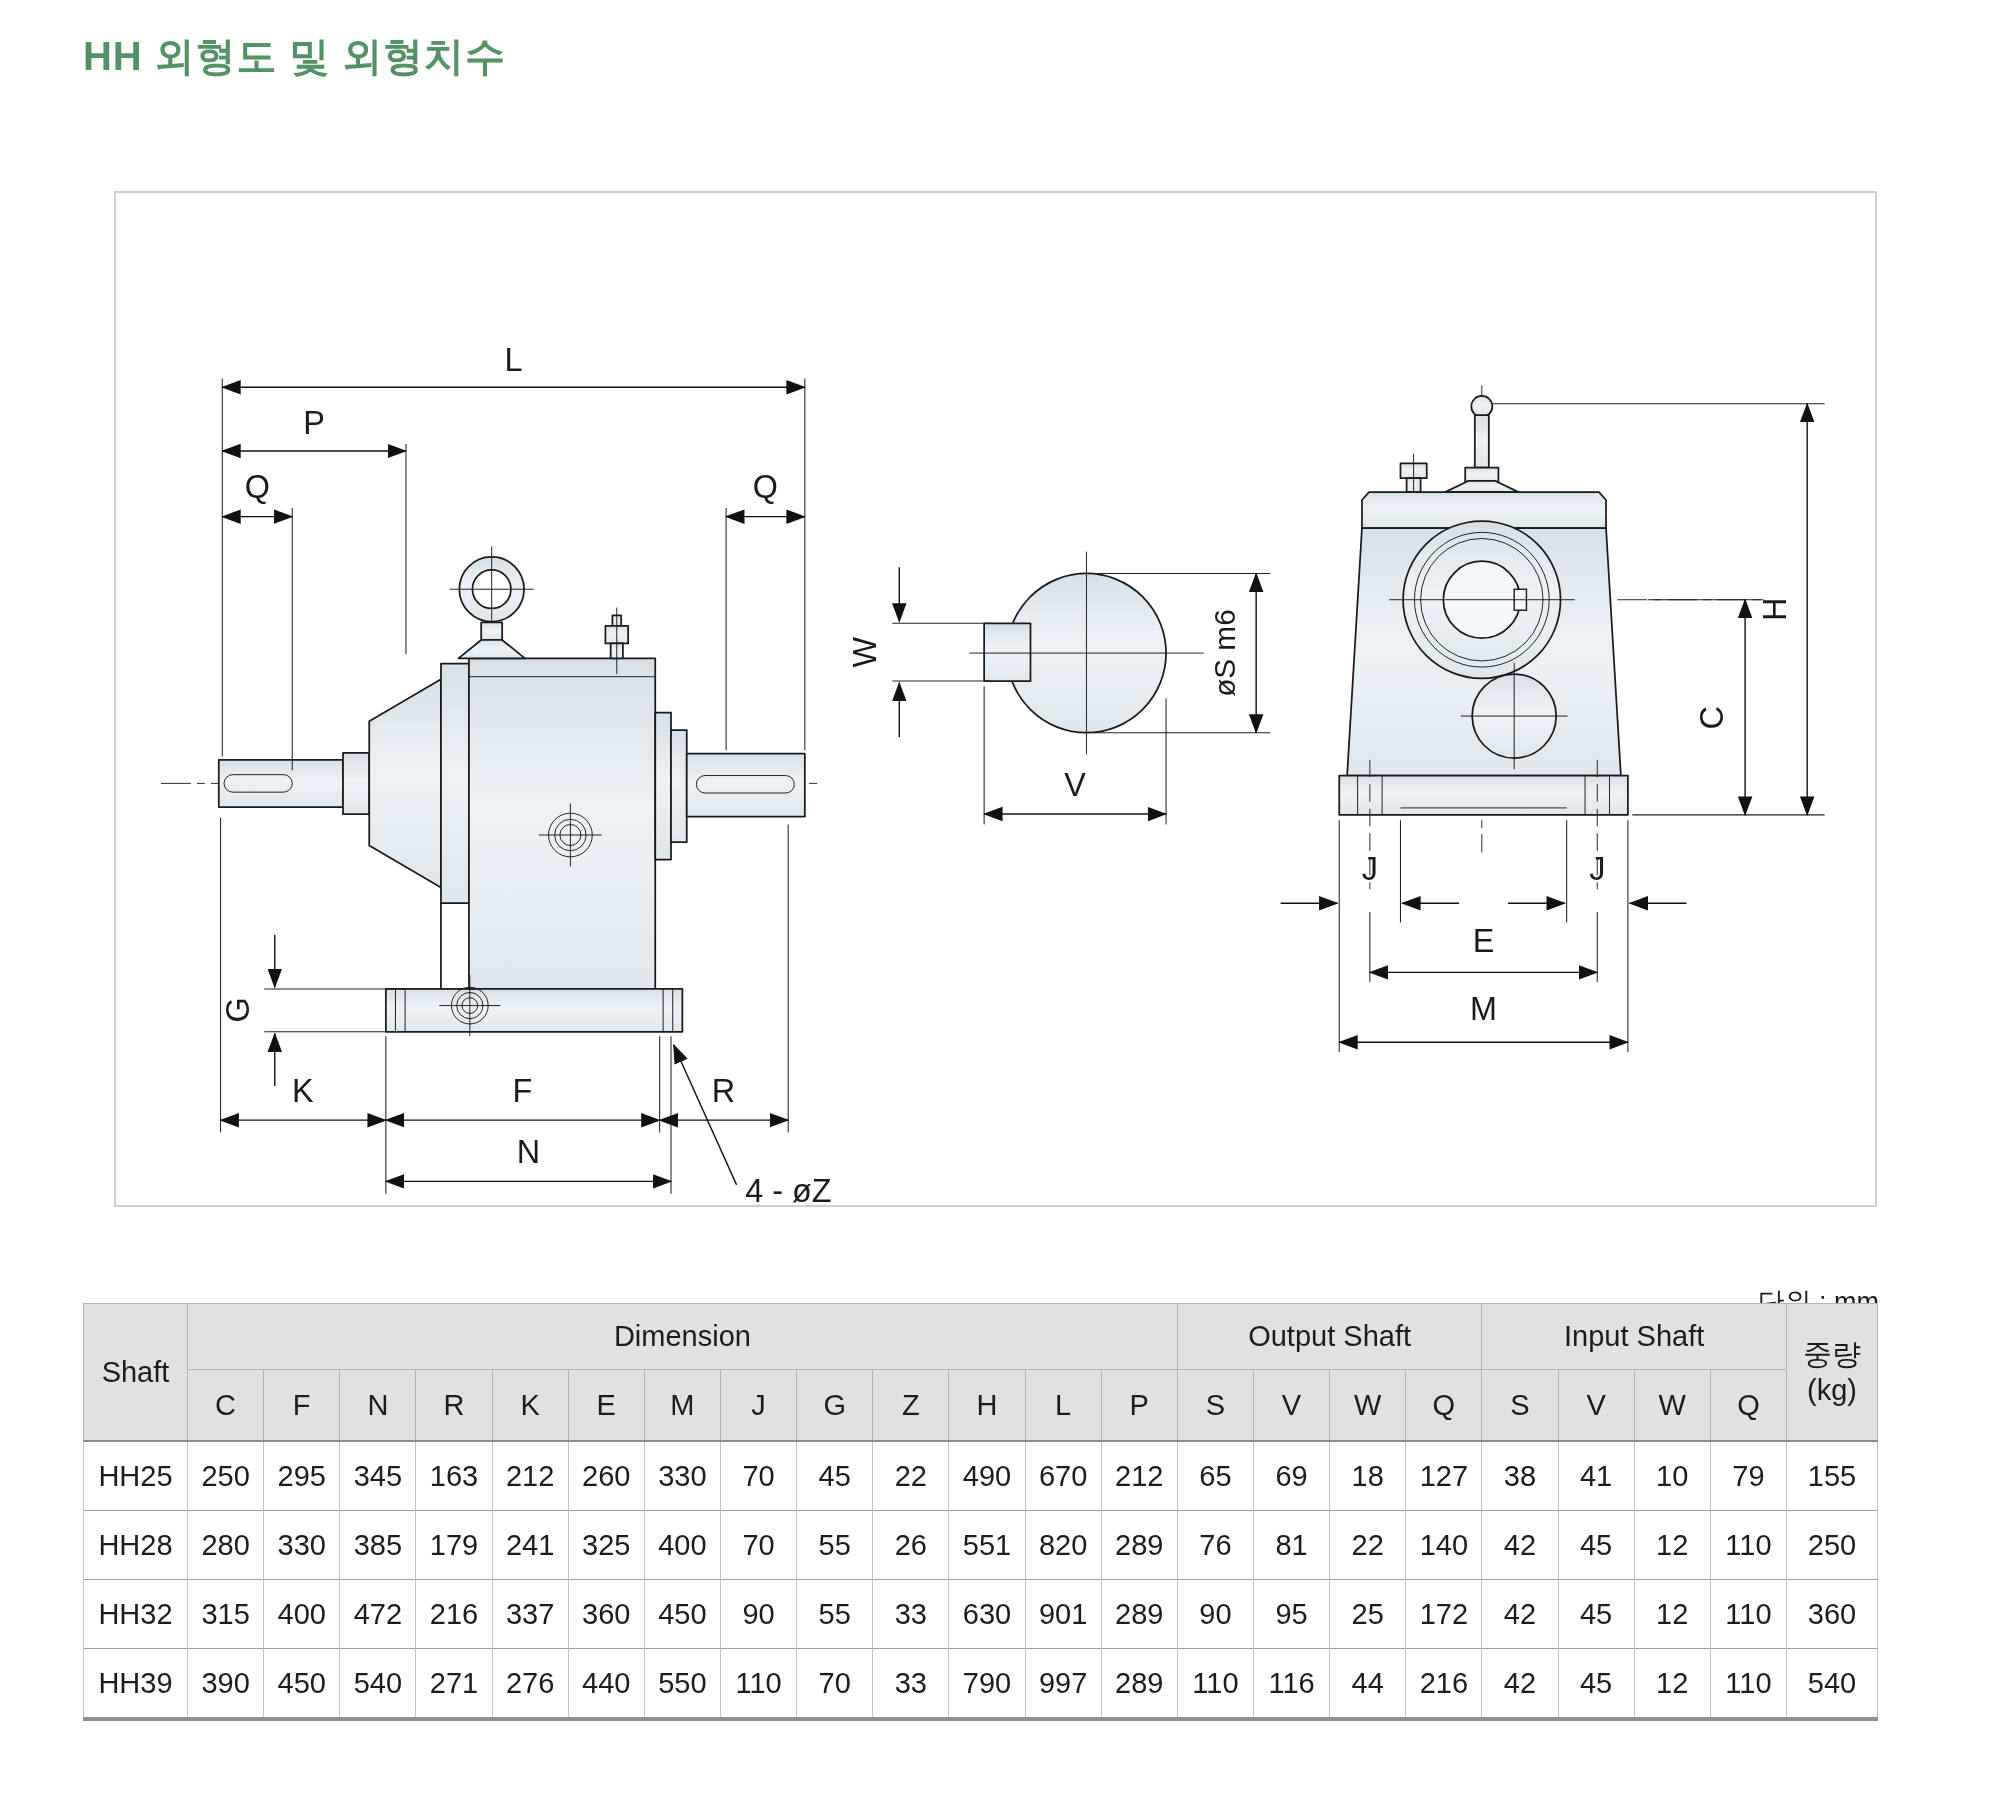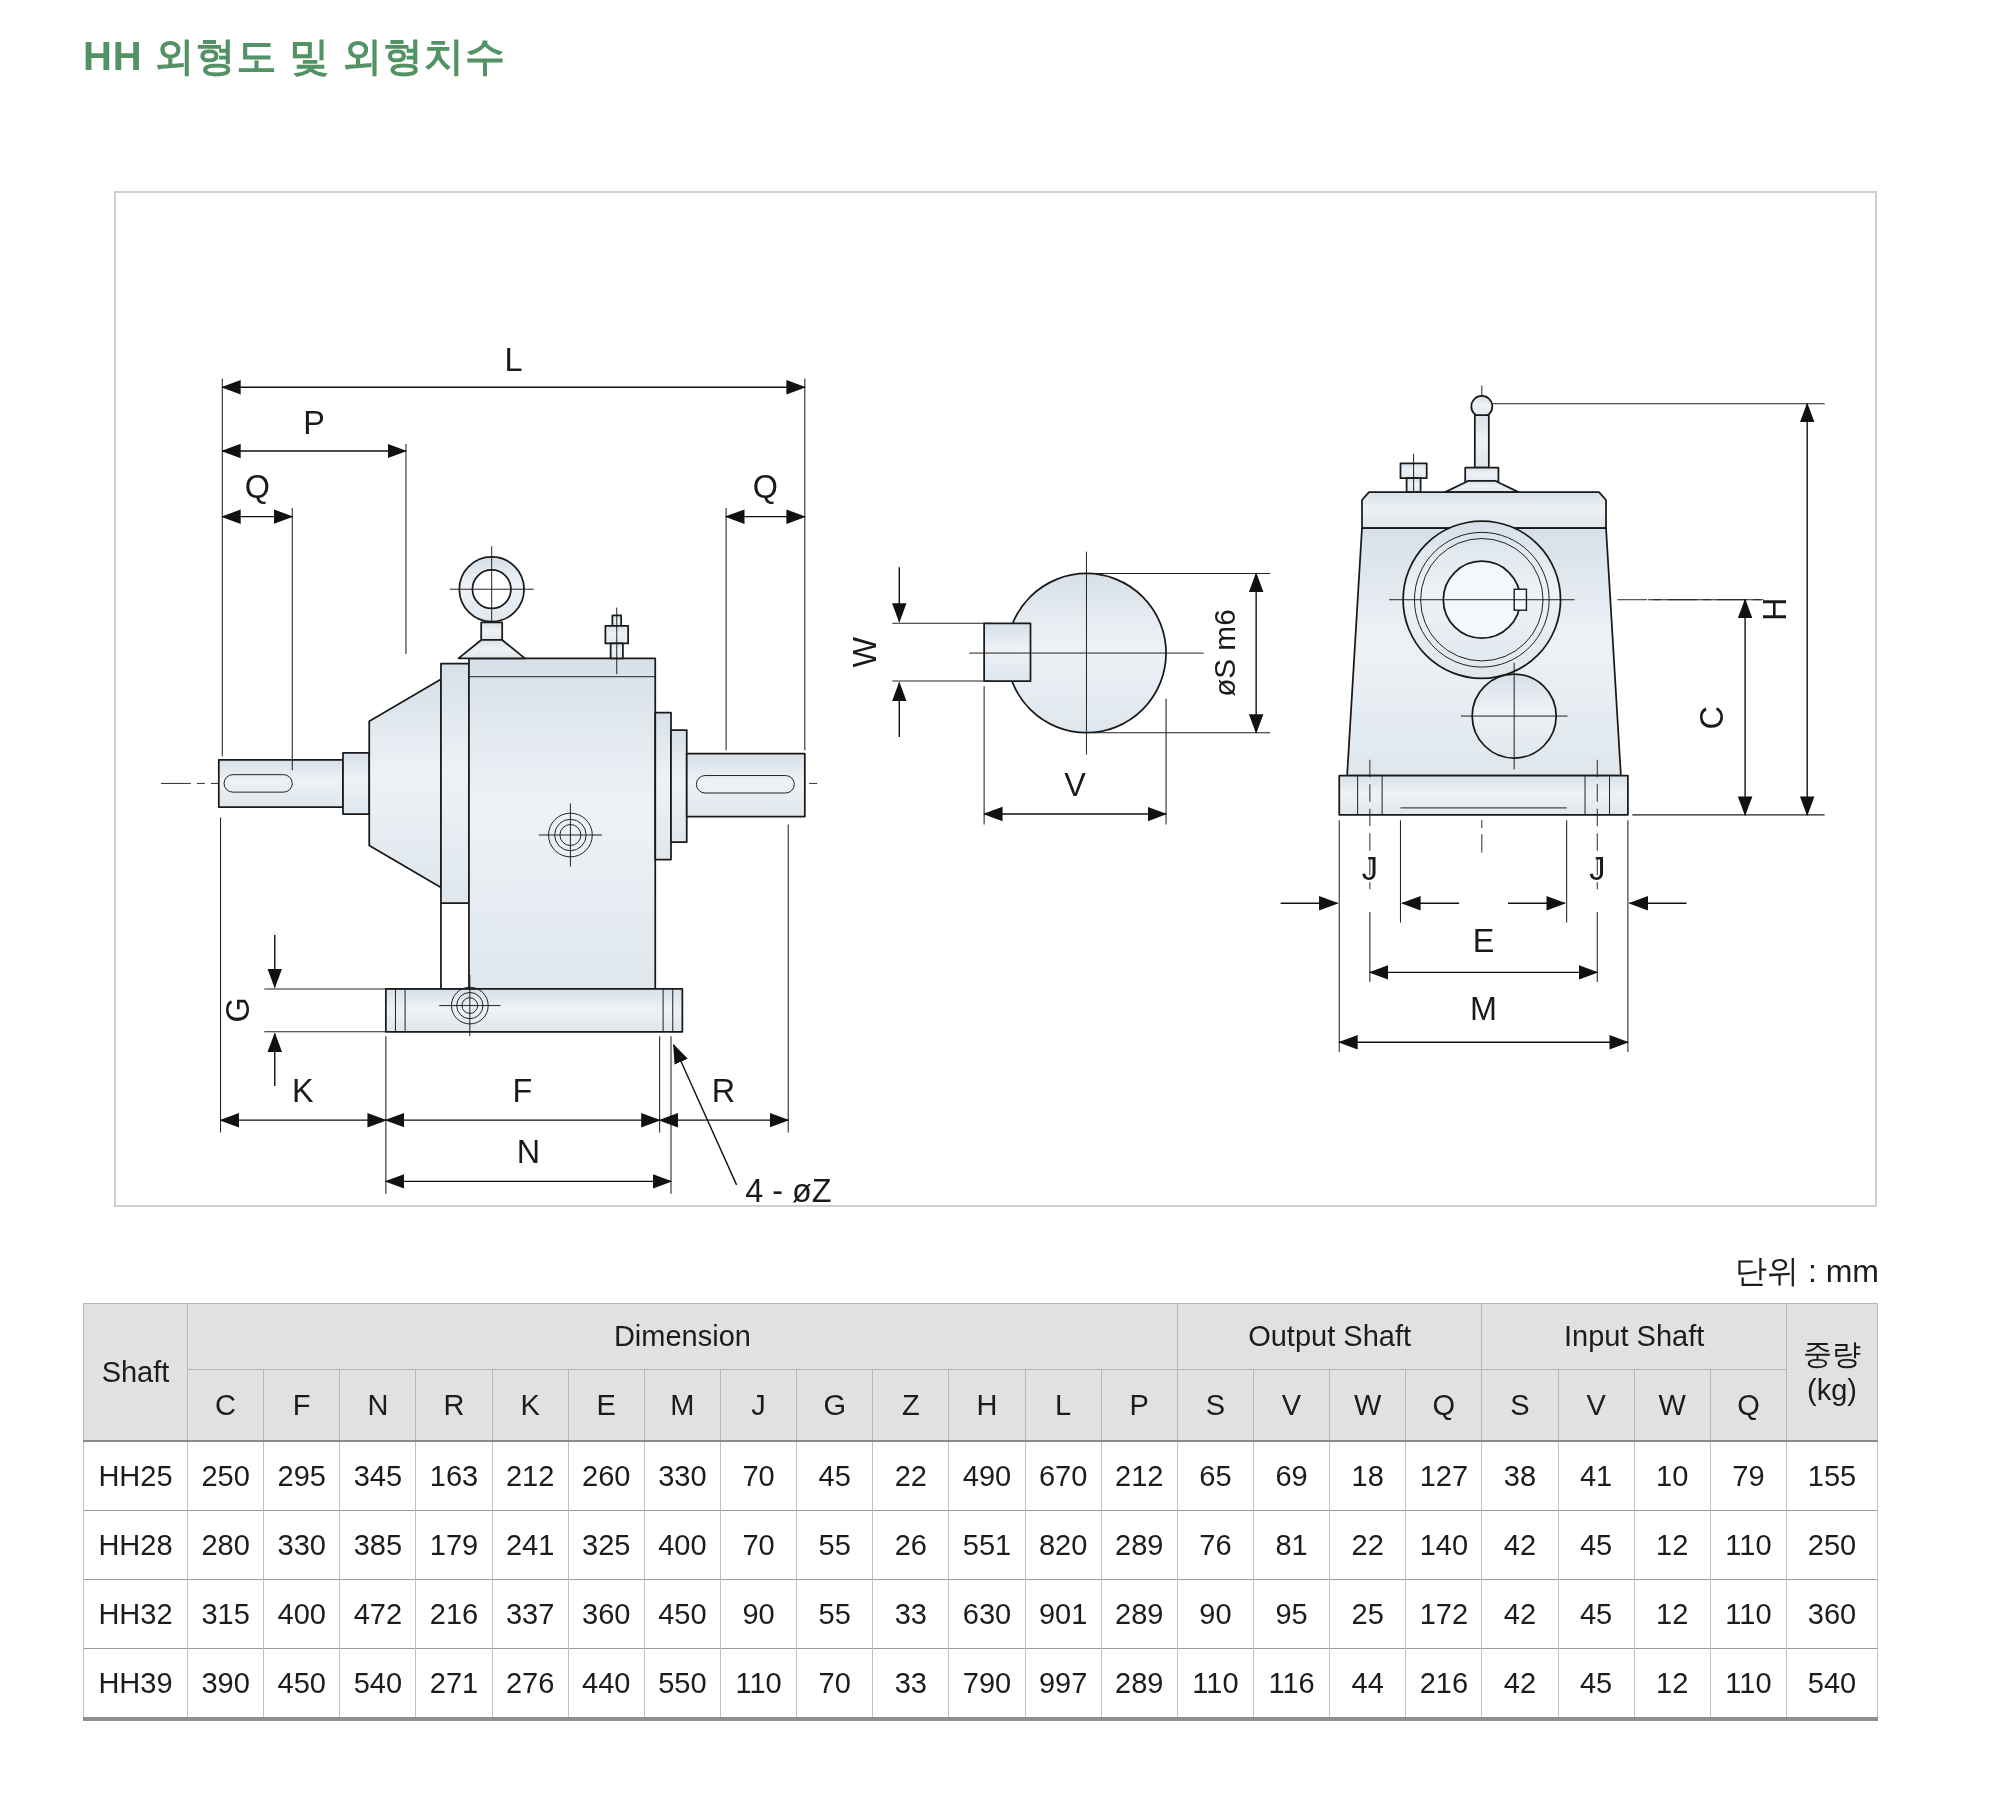--- a/index.html
+++ b/index.html
@@ -10,21 +10,21 @@
   .title{
     position:absolute;left:83px;top:29px;
     font-size:40px;font-weight:bold;color:#529264;letter-spacing:0.9px;
   }
   .diagram-box{
     position:absolute;left:114px;top:191px;width:1763px;height:1016px;
     border:2.6px solid #cfcfcf;box-sizing:border-box;background:#fff;
   }
   .diagram-box svg{width:100%;height:100%;display:block;}
   .unit-note{
-    position:absolute;right:134px;top:1250px;font-size:32px;color:#1d1d1d;
+    position:absolute;right:134px;top:1284px;font-size:27px;color:#1d1d1d;
   }
   
   .ol{fill:url(#bodyGrad);stroke:#1a1a1a;stroke-width:2;stroke-linejoin:round;}
   .ln{fill:none;stroke:#1a1a1a;stroke-width:2;stroke-linejoin:round;}
   .thin{fill:none;stroke:#1a1a1a;stroke-width:1.1;}
   .cl{fill:none;stroke:#222;stroke-width:1.1;stroke-dasharray:34 7 9 7;}
   .bolt-cl{fill:none;stroke:#222;stroke-width:1.1;stroke-dasharray:20 8;}
   .dim{fill:none;stroke:#111;stroke-width:1.6;}
   .ext{fill:none;stroke:#222;stroke-width:1.2;}
   .lbl{font-family:"Liberation Sans",sans-serif;font-size:37px;fill:#1a1a1a;text-anchor:middle;}

